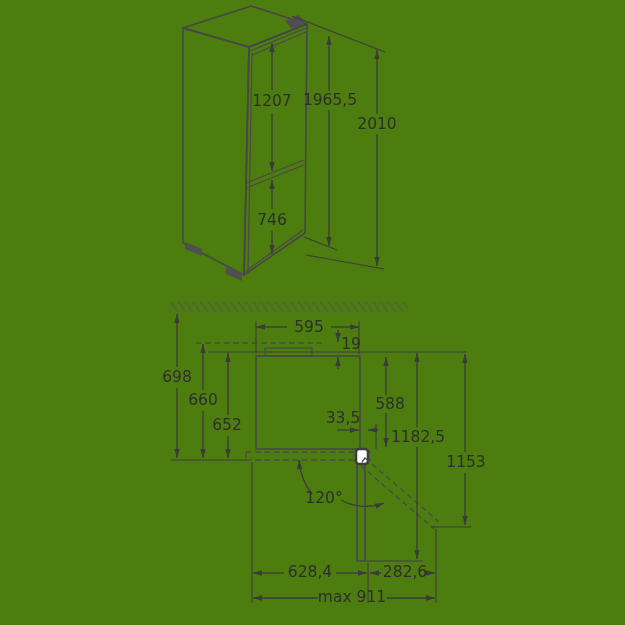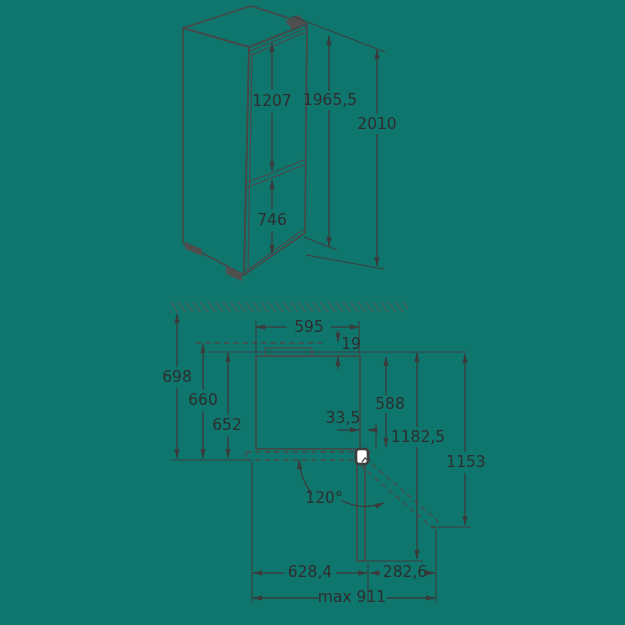--- a/index.html
+++ b/index.html
@@ -1,16 +1,16 @@
 <!DOCTYPE html>
 <html><head>
 <meta charset="utf-8">
 <style>
   html,body{margin:0;padding:0;background:#ffffff;}
-  .canvas{width:625px;height:625px;background:#0f766e;position:relative;font-family:"DejaVu Sans",sans-serif;}
+  .canvas{width:625px;height:625px;background:#4d7c0f;position:relative;font-family:"DejaVu Sans",sans-serif;}
   svg{display:block;}
   .obj{stroke:#474747;stroke-width:1.6;fill:none;stroke-linejoin:round;stroke-linecap:round;}
   .objthin{stroke:#4a4a4a;stroke-width:1.2;fill:none;stroke-linecap:round;}
   .solidpart{fill:#4f4f4f;stroke:none;}
   .ext{stroke:#3e3e3e;stroke-width:1.1;fill:none;}
   .dim{stroke:#3b3b3b;stroke-width:1.3;fill:none;marker-end:url(#ar);}
   .dash{stroke:#4a4a4a;stroke-width:1.3;fill:none;stroke-dasharray:5.5 3.8;}
   .lbl{font:15.5px "DejaVu Sans",sans-serif;fill:#2e2e2e;text-anchor:middle;dominant-baseline:central;}
 </style>
 </head>

